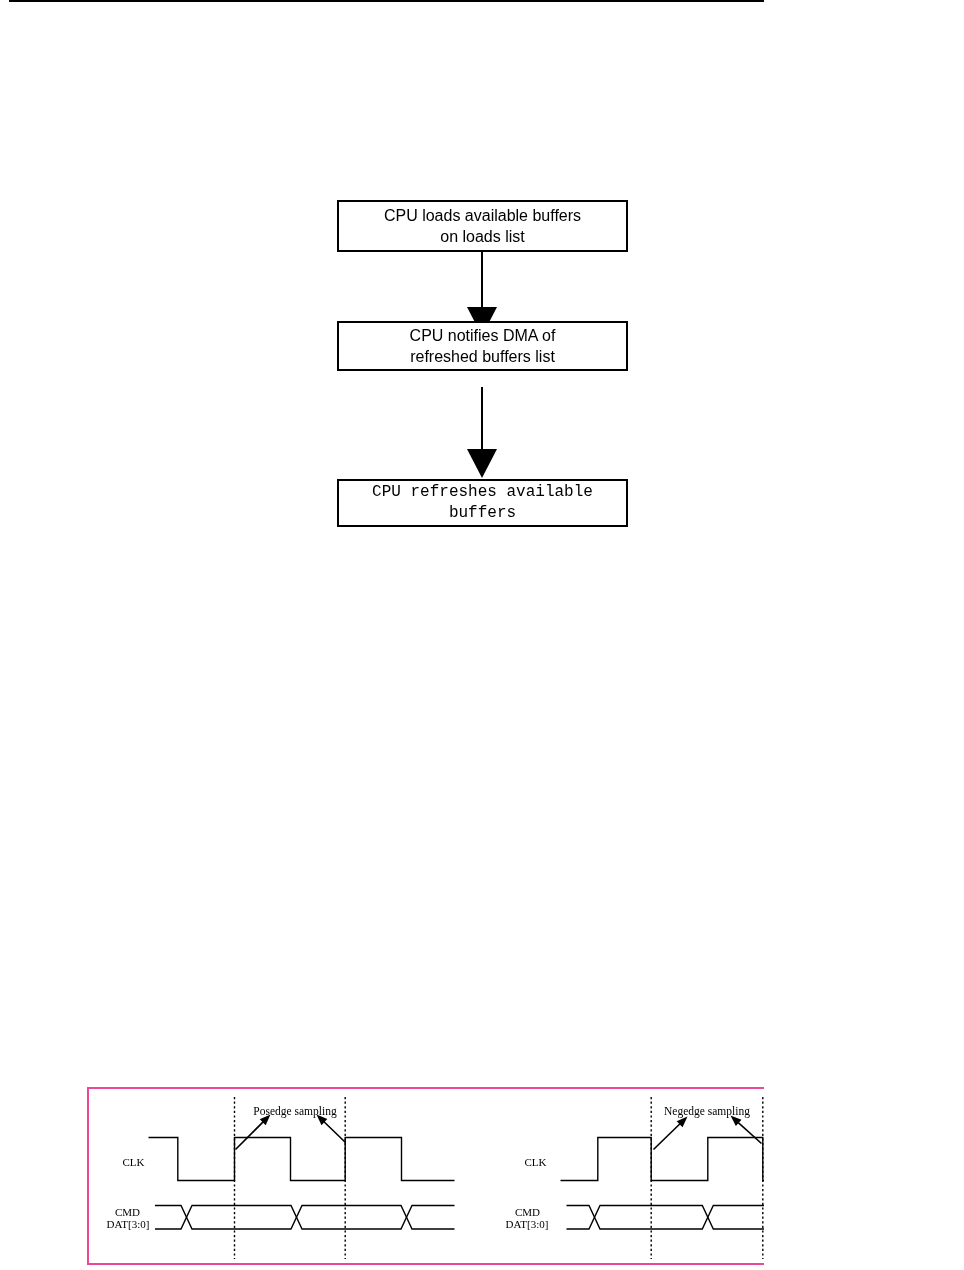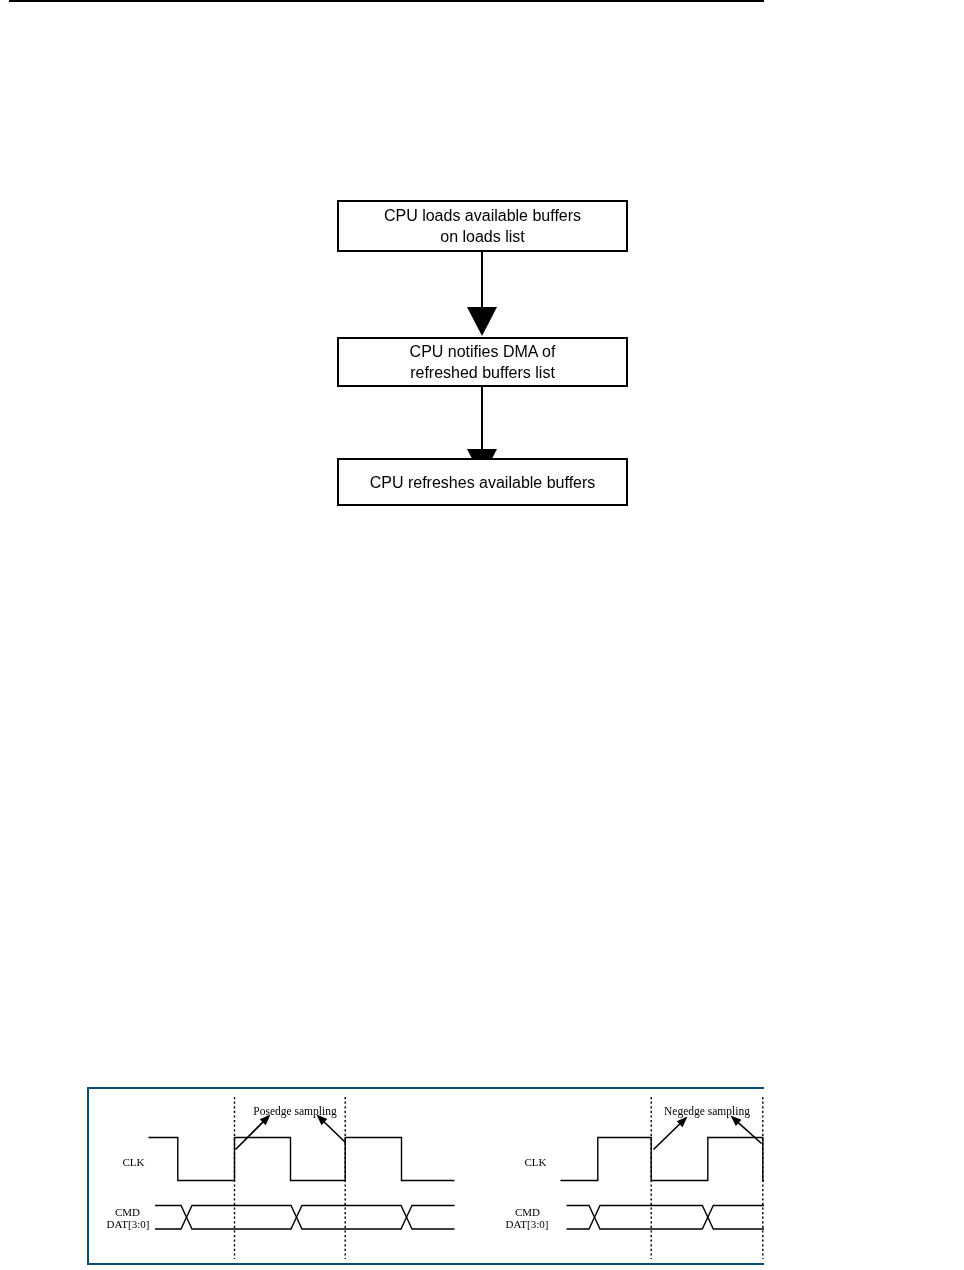--- a/index.html
+++ b/index.html
@@ -16,39 +16,39 @@
   }
   
   .flow-box{
     position:absolute;left:337px;width:291px;
     border:2px solid #000;background:#fff;
     box-sizing:border-box;
     display:flex;flex-direction:column;justify-content:center;align-items:center;
     font-size:16px;line-height:21px;color:#000;text-align:center;
   }
   .box1{top:200px;height:52px;}
-  .box2{top:337px;height:50px;}
-  .box3{top:458px;height:48px;}
+  .box2{top:321px;height:50px;}
+  .box3{top:479px;height:48px;font-family:Liberation Mono, monospace;}
   .flow-shaft{
     position:absolute;left:481px;width:2px;background:#000;
   }
   .shaft1{top:252px;height:57px;}
   .shaft2{top:387px;height:64px;}
   .flow-head{
     position:absolute;left:467px;width:0;height:0;
     border-left:15px solid transparent;
     border-right:15px solid transparent;
     border-top:29px solid #000;
   }
   .head1{top:307px;}
   .head2{top:449px;}
   
   .timing-frame{
     position:absolute;left:87px;top:1087px;width:789px;height:178px;
-    border:2px solid #0c4a6e;box-sizing:border-box;background:#fff;
+    border:2px solid #ec4899;box-sizing:border-box;background:#fff;
   }
   .timing-frame svg{display:block;}
   .wave{fill:none;stroke:#000;stroke-width:1.4;}
   .dotted{fill:none;stroke:#000;stroke-width:1.4;stroke-dasharray:2.2,2.4;}
   .ann-line{fill:none;stroke:#000;stroke-width:1.6;}
   .ann-head{fill:#000;stroke:none;}
   .sig-label{
     font-family:"Liberation Serif",serif;font-size:11px;fill:#000;
   }
   .annot{

